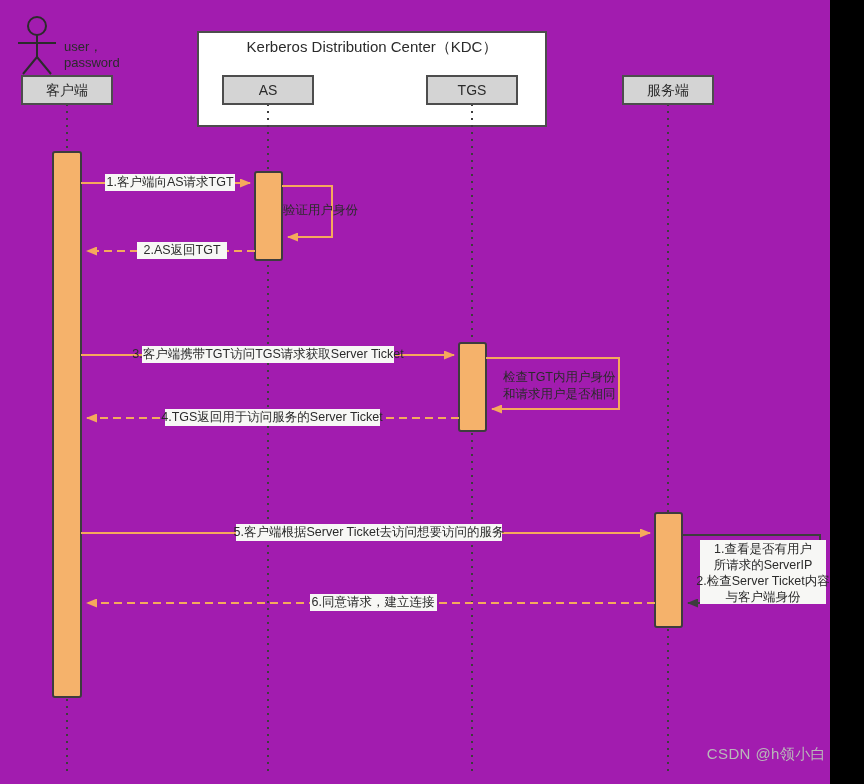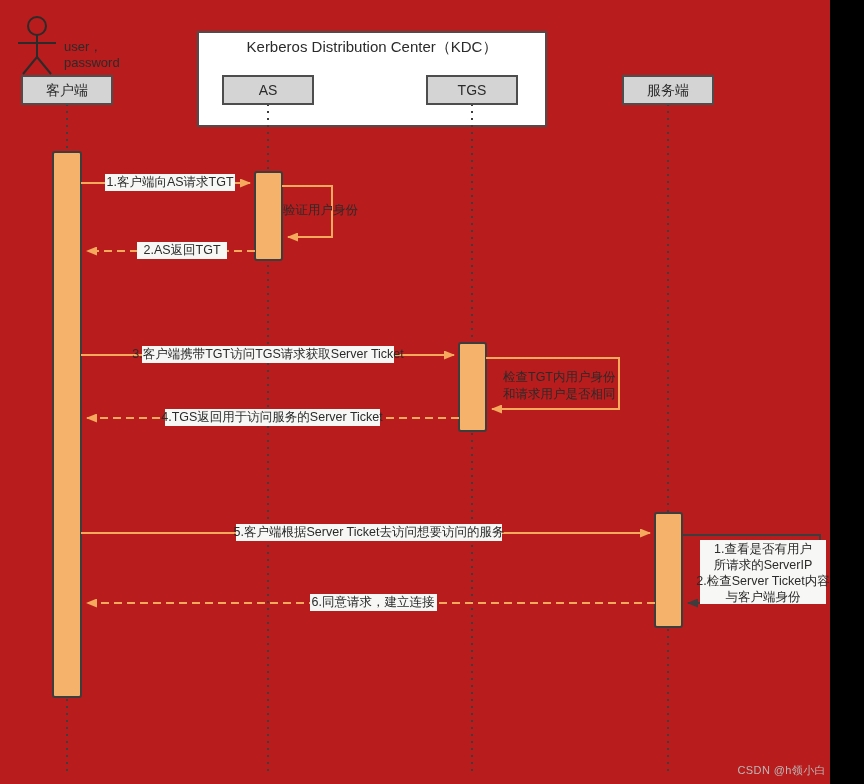--- a/index.html
+++ b/index.html
@@ -4,42 +4,42 @@
 <style>
   html, body {
     margin: 0;
     padding: 0;
     background: #ffffff;
   }
   #canvas {
     position: relative;
     width: 864px;
     height: 784px;
-    background: #b91c1c;
+    background: #a21caf;
     font-family: "Liberation Sans", "DejaVu Sans", sans-serif;
     overflow: hidden;
   }
   #diagram-svg {
     position: absolute;
     left: 0;
     top: 0;
   }
   .edge-band {
     position: absolute;
     top: 0;
     left: 830px;
     width: 34px;
     height: 784px;
     background: #000000;
   }
   .watermark {
     position: absolute;
     right: 38px;
-    bottom: 6px;
-    font-size: 11px;
+    bottom: 20px;
+    font-size: 15px;
     color: #b9b9b9;
     letter-spacing: 0.4px;
     white-space: nowrap;
   }
   text {
     font-family: "Liberation Sans", "DejaVu Sans", sans-serif;
     fill: #2b2b2b;
   }
   .participant-box {
     fill: #d4d4d4;

